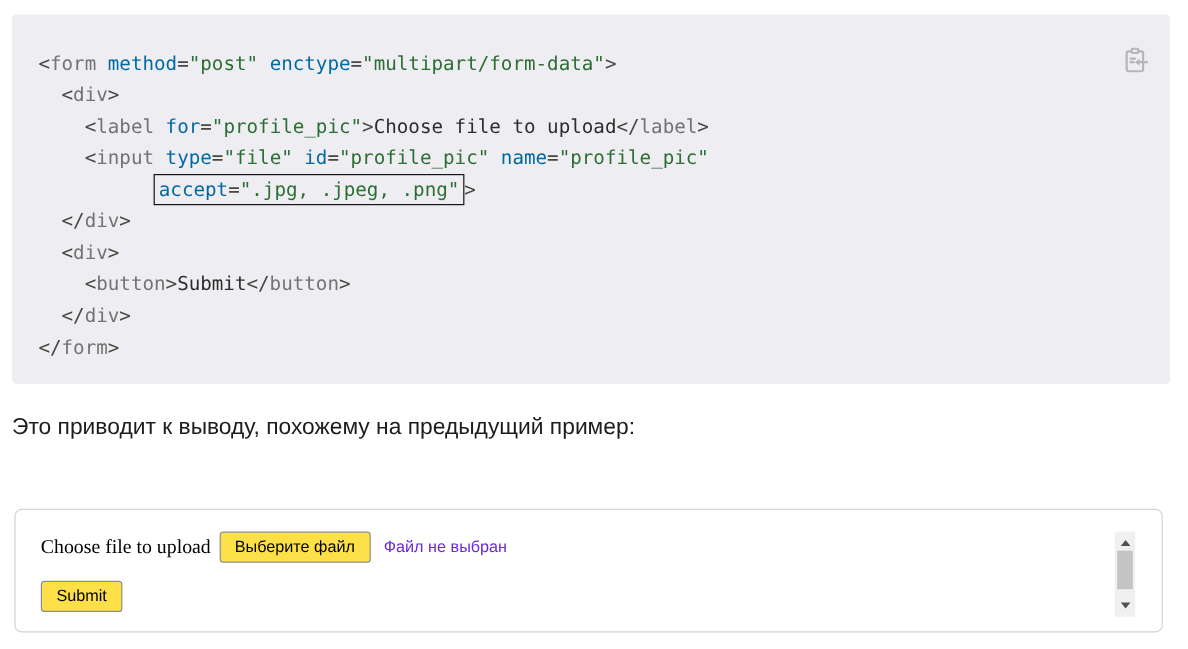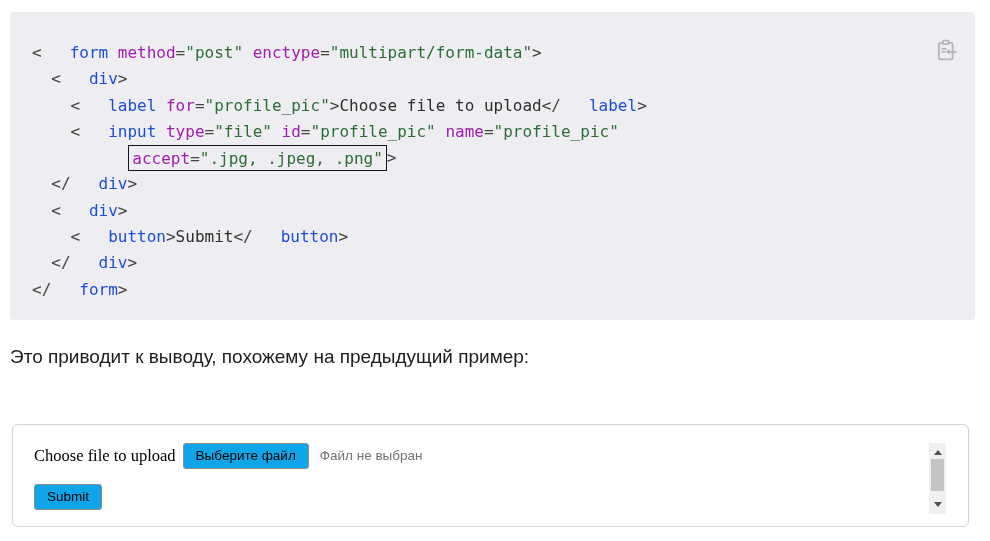--- a/index.html
+++ b/index.html
@@ -7,43 +7,43 @@
         font-family:"Liberation Sans",sans-serif;}
 
   
   .code-block{position:absolute;left:10px;top:12px;width:965px;height:308px;
               background:#ededf2;border-radius:4px;}
   .code{margin:0;padding:28px 0 0 22px;
         font-family:"DejaVu Sans Mono","Liberation Mono",monospace;
         font-size:16px;line-height:26.3px;white-space:pre;color:#2f2d2a;}
   .code-line{height:26.3px;}
   .tok-p{color:#47463f;}
-  .tok-t{color:#1d4ed8;margin-left:28px;}
-  .tok-a{color:#a21caf;text-align:center;}
+  .tok-t{color:#737373;}
+  .tok-a{color:#0369a1;text-align:center;}
   .tok-v{color:#2c6e33;}
   .tok-x{color:#2f2d2a;}
   .box{border:1.5px solid #141414;padding:2.5px 3px;}
 
   .copy-btn{position:absolute;top:26px;right:16px;width:26px;height:26px;
             background:transparent;border:none;padding:0;cursor:pointer;}
 
   
   .lead{position:absolute;left:10px;top:344px;margin:0;font-size:19px;line-height:26px;
         color:#1d1d1f;}
 
   
   .sample-frame{position:absolute;left:12px;top:424px;width:955px;height:101px;
                 border:1px solid #d2d2d8;border-radius:6px;background:#ffffff;}
   .row1{position:absolute;left:21px;top:17px;height:27px;display:flex;align-items:center;}
   .serif-label{font-family:"Liberation Serif",serif;font-size:16.5px;color:#000;}
   .ui-btn{font-family:"Liberation Sans",sans-serif;font-size:13.5px;color:#000;
-          background:#0ea5e9;border:1px solid #8f8f8f;border-radius:3px;
+          background:#fde047;border:1px solid #8f8f8f;border-radius:3px;
           padding:4px 12px;line-height:16px;cursor:pointer;}
   .file-btn{margin-left:7px;}
-  .file-status{margin-left:11px;font-size:13.5px;color:#737373;}
+  .file-status{margin-left:11px;font-size:13.5px;color:#6d28d9;}
   .row2{position:absolute;left:21px;top:58px;height:27px;display:flex;align-items:center;}
 
   
   .scrollbar{position:absolute;left:916px;top:18px;width:17px;height:71px;background:#f0f0f1;}
   .sb-arrow{position:absolute;left:4.5px;width:0;height:0;}
   .sb-arrow.up{top:7px;border-left:4px solid transparent;border-right:4px solid transparent;
                border-bottom:5px solid #515151;}
   .sb-arrow.down{bottom:7px;border-left:4px solid transparent;border-right:4px solid transparent;
                  border-top:5px solid #515151;}
   .sb-thumb{position:absolute;left:2px;top:16px;width:13px;height:32px;background:#c4c4c6;}

